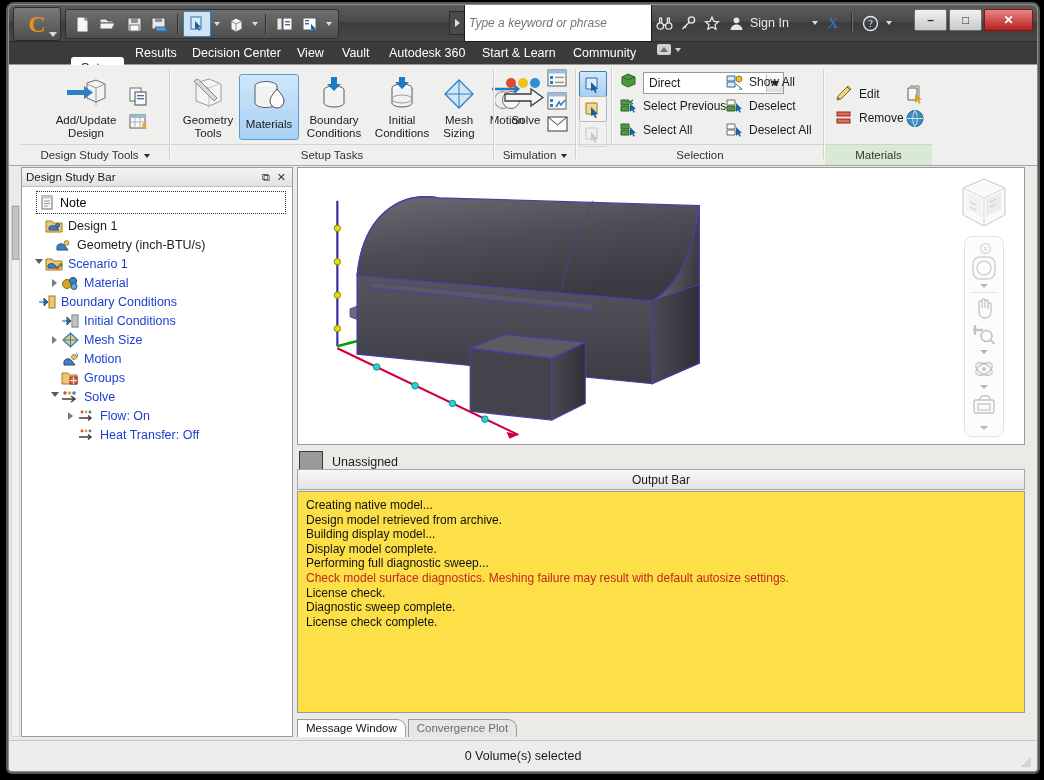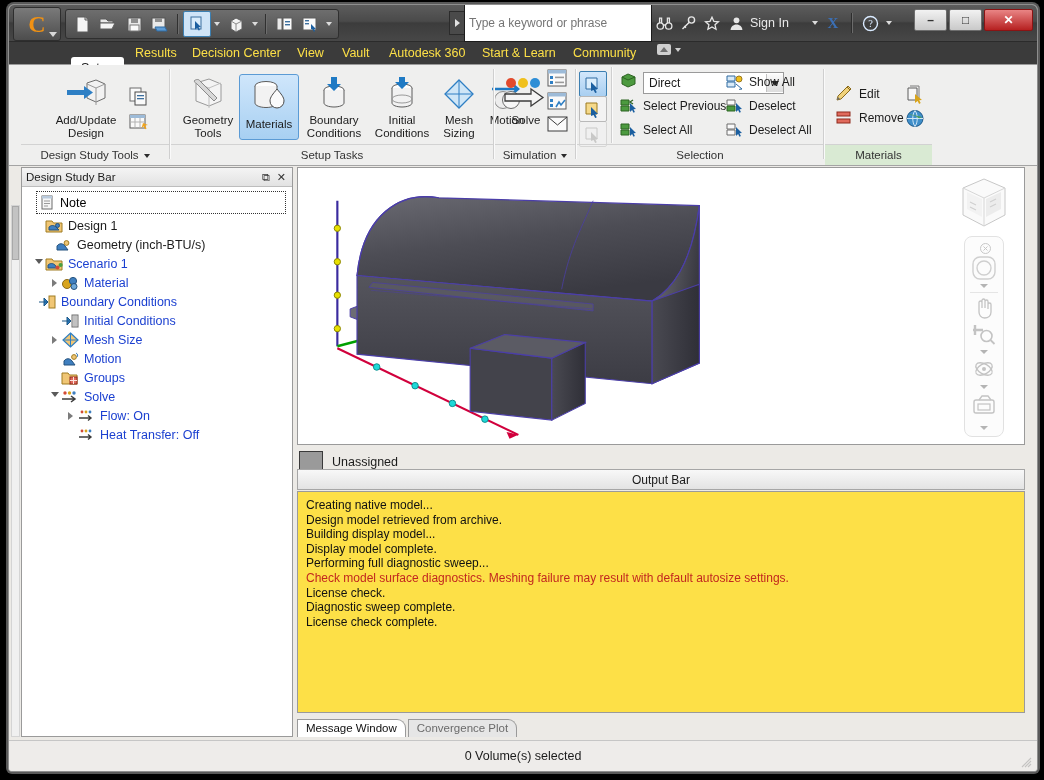--- a/index.html
+++ b/index.html
@@ -25,36 +25,36 @@
   .qsep{width:1px;height:20px;background:#303030;border-right:1px solid #6d6d6d;margin:0 4px;}
   .qbtn{width:26px;height:24px;display:flex;align-items:center;justify-content:center;cursor:pointer;border-radius:2px;}
   .qbtn.sel{background:#cfe4f7;border:1px solid #3c7fb1;}
   .qarr{width:12px;height:24px;display:flex;align-items:center;justify-content:center;cursor:pointer;}
   .qarr i{display:block;width:0;height:0;border-left:3px solid transparent;border-right:3px solid transparent;border-top:4px solid #dcdcdc;}
 
   .searchwrap{position:absolute;left:440px;top:6px;height:24px;display:flex;align-items:center;}
   .sarrow{width:14px;height:22px;display:flex;align-items:center;justify-content:center;background:#4a4a4a;
     border:1px solid #2b2b2b;border-right:0;}
   .sarrow i{width:0;height:0;border-top:4px solid transparent;border-bottom:4px solid transparent;border-left:5px solid #e3e3e3;}
-  #searchinput{width:178px;height:20px;border:1px solid #1c1c1c;background:#fff;
+  #searchinput{width:178px;height:20px;border:1px solid #1c1c1c;background:#fff;font-style:italic;
     font-size:12px;color:#8b8b8b;padding:8px 4px;font-family:"Liberation Sans",sans-serif;}
   .tbicon{width:24px;height:24px;display:flex;align-items:center;justify-content:center;cursor:pointer;color:#e8e8e8;}
   .signin{color:#eaeaea;font-size:12.5px;margin-left:2px;cursor:pointer;}
   .vsep{width:1px;height:20px;background:#2d2d2d;border-right:1px solid #6b6b6b;margin:0 6px;}
 
   .winbtns{position:absolute;right:4px;top:4px;display:flex;}
   .wb{width:31px;height:20px;margin-left:2px;border:1px solid #6d6d6d;border-radius:2px;
       background:linear-gradient(to bottom,#f2f2f2,#c9c9c9);display:flex;align-items:center;justify-content:center;cursor:pointer;}
   .wb.close{width:47px;background:linear-gradient(to bottom,#e98585,#b62020);border-color:#8a1414;}
   .wb .g{font:bold 12px "Liberation Sans",sans-serif;color:#333;}
   .wb.close .g{color:#fff;}
 
   
   #tabbar{height:22px;background:#3b3b3b;position:relative;border-bottom:1px solid #9a9a9a;}
-  .tab{position:absolute;top:0;height:22px;line-height:22px;padding:0 10px;font-size:12.5px;color:#fde047;cursor:pointer;}
+  .tab{position:absolute;top:0;height:22px;line-height:22px;padding:0 10px;font-size:12.5px;color:#ffffff;cursor:pointer;}
   .tab.active{background:#ffffff;color:#1b1b1b;border-radius:3px 3px 0 0;margin-top:15px;}
   .tabdd{position:absolute;top:2px;display:flex;align-items:center;cursor:pointer;}
   .tabdd .box{width:14px;height:11px;background:#cfcfcf;border-radius:2px;position:relative;}
   .tabdd .box:after{content:"";position:absolute;left:3px;top:3px;width:8px;height:5px;
     background:#6f6f6f;clip-path:polygon(50% 0,100% 100%,0 100%);}
   .tabdd i{margin-left:4px;width:0;height:0;border-left:3px solid transparent;border-right:3px solid transparent;border-top:4px solid #cfcfcf;}
 
   
   #ribbon{height:100px;background:#efefee;border-bottom:1px solid #a4a4a4;position:relative;}
   .rgroup{position:absolute;top:0;height:100px;}

